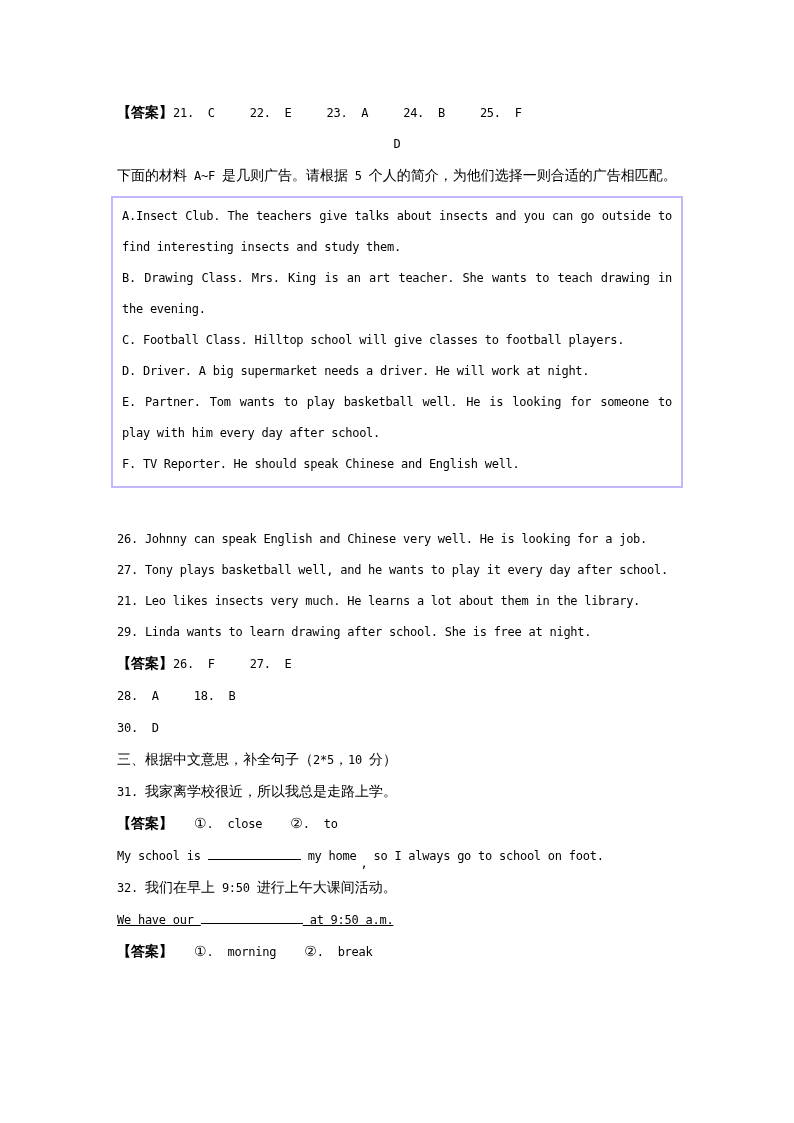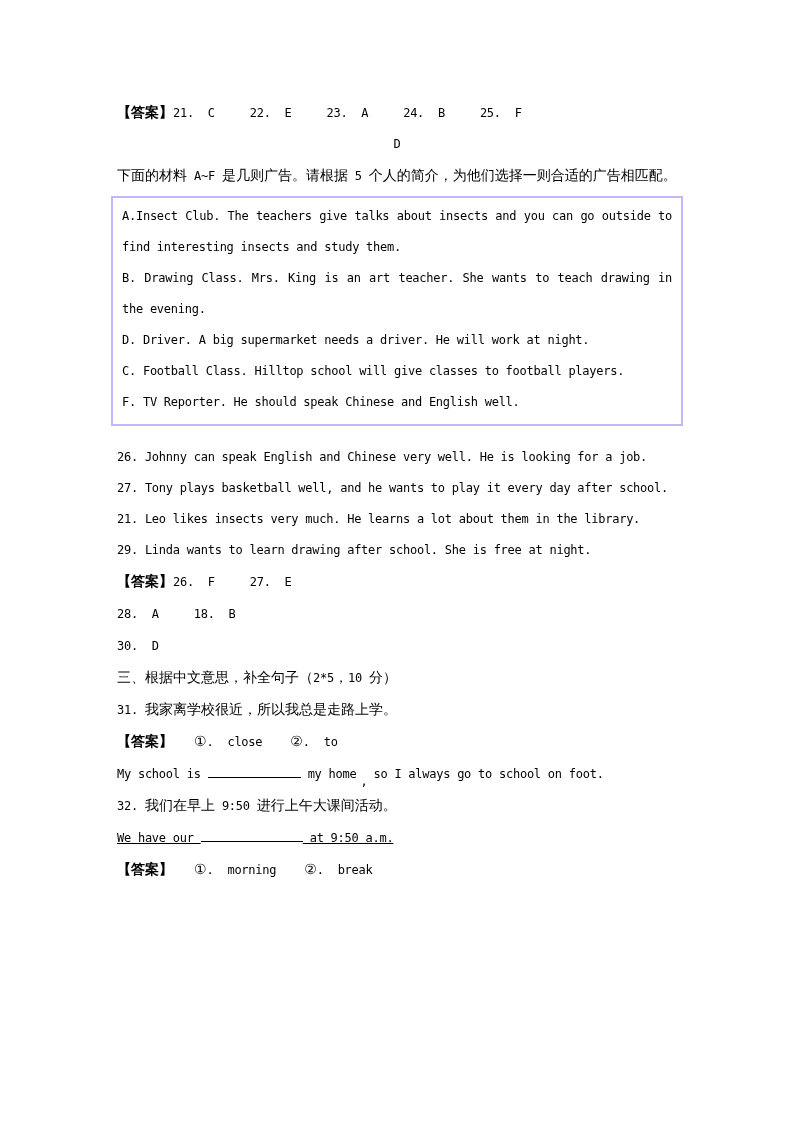--- a/index.html
+++ b/index.html
@@ -27,21 +27,21 @@
   .ans-label { font-weight: bold; }
   .mt3  { margin-top: 3px; }
   .mt2  { margin-top: 2px; text-decoration: underline; }
   .mt10 { margin-top: 10px; }
   .ad-box {
     border: 2px solid #c4b5fd;
     margin: 4px -6px 0 -6px;
     padding: 3px 9px 6px 9px;
   }
   .ad-box p.line { text-align: justify; }
-  .q-block { margin-top: 16px; }
+  .q-block { margin-top: 36px; }
   .blank {
     display: inline-block;
     height: 12px;
     border-bottom: 1px solid #000000;
   }
   .blank-31 { width: 93px; }
   .blank-32 { width: 102px; }
   .low-comma {
     position: relative;
     top: 7px;
@@ -55,22 +55,23 @@
 
   <p class="line pre"><span class="ans-label">【答案】</span><span class="en">21.  C     22.  E     23.  A     24.  B     25.  F</span></p>
 
   <p class="line center en mt3">D</p>
 
   <p class="line mix">下面的材料<span class="en"> A~F </span>是几则广告。请根据<span class="en"> 5 </span>个人的简介，为他们选择一则合适的广告相匹配。</p>
 
   <div class="ad-box">
     <p class="line en">A.Insect Club. The teachers give talks about insects and you can go outside to find interesting insects and study them.</p>
     <p class="line en">B. Drawing Class. Mrs. King is an art teacher. She wants to teach drawing in the evening.</p>
+    <p class="line en">C. Football Class. Hilltop school will give classes to football players.</p>
     <p class="line en">D. Driver. A big supermarket needs a driver. He will work at night.</p>
-    <p class="line en">C. Football Class. Hilltop school will give classes to football players.</p>
+    <p class="line en">E. Partner. Tom wants to play basketball well. He is looking for someone to play with him every day after school.</p>
     <p class="line en">F. TV Reporter. He should speak Chinese and English well.</p>
   </div>
 
   <div class="q-block">
     <p class="line en just">26. Johnny can speak English and Chinese very well. He is looking for a job.</p>
     <p class="line en just">27. Tony plays basketball well, and he wants to play it every day after school.</p>
     <p class="line en just">21. Leo likes insects very much. He learns a lot about them in the library.</p>
     <p class="line en just">29. Linda wants to learn drawing after school. She is free at night.</p>
   </div>
 

